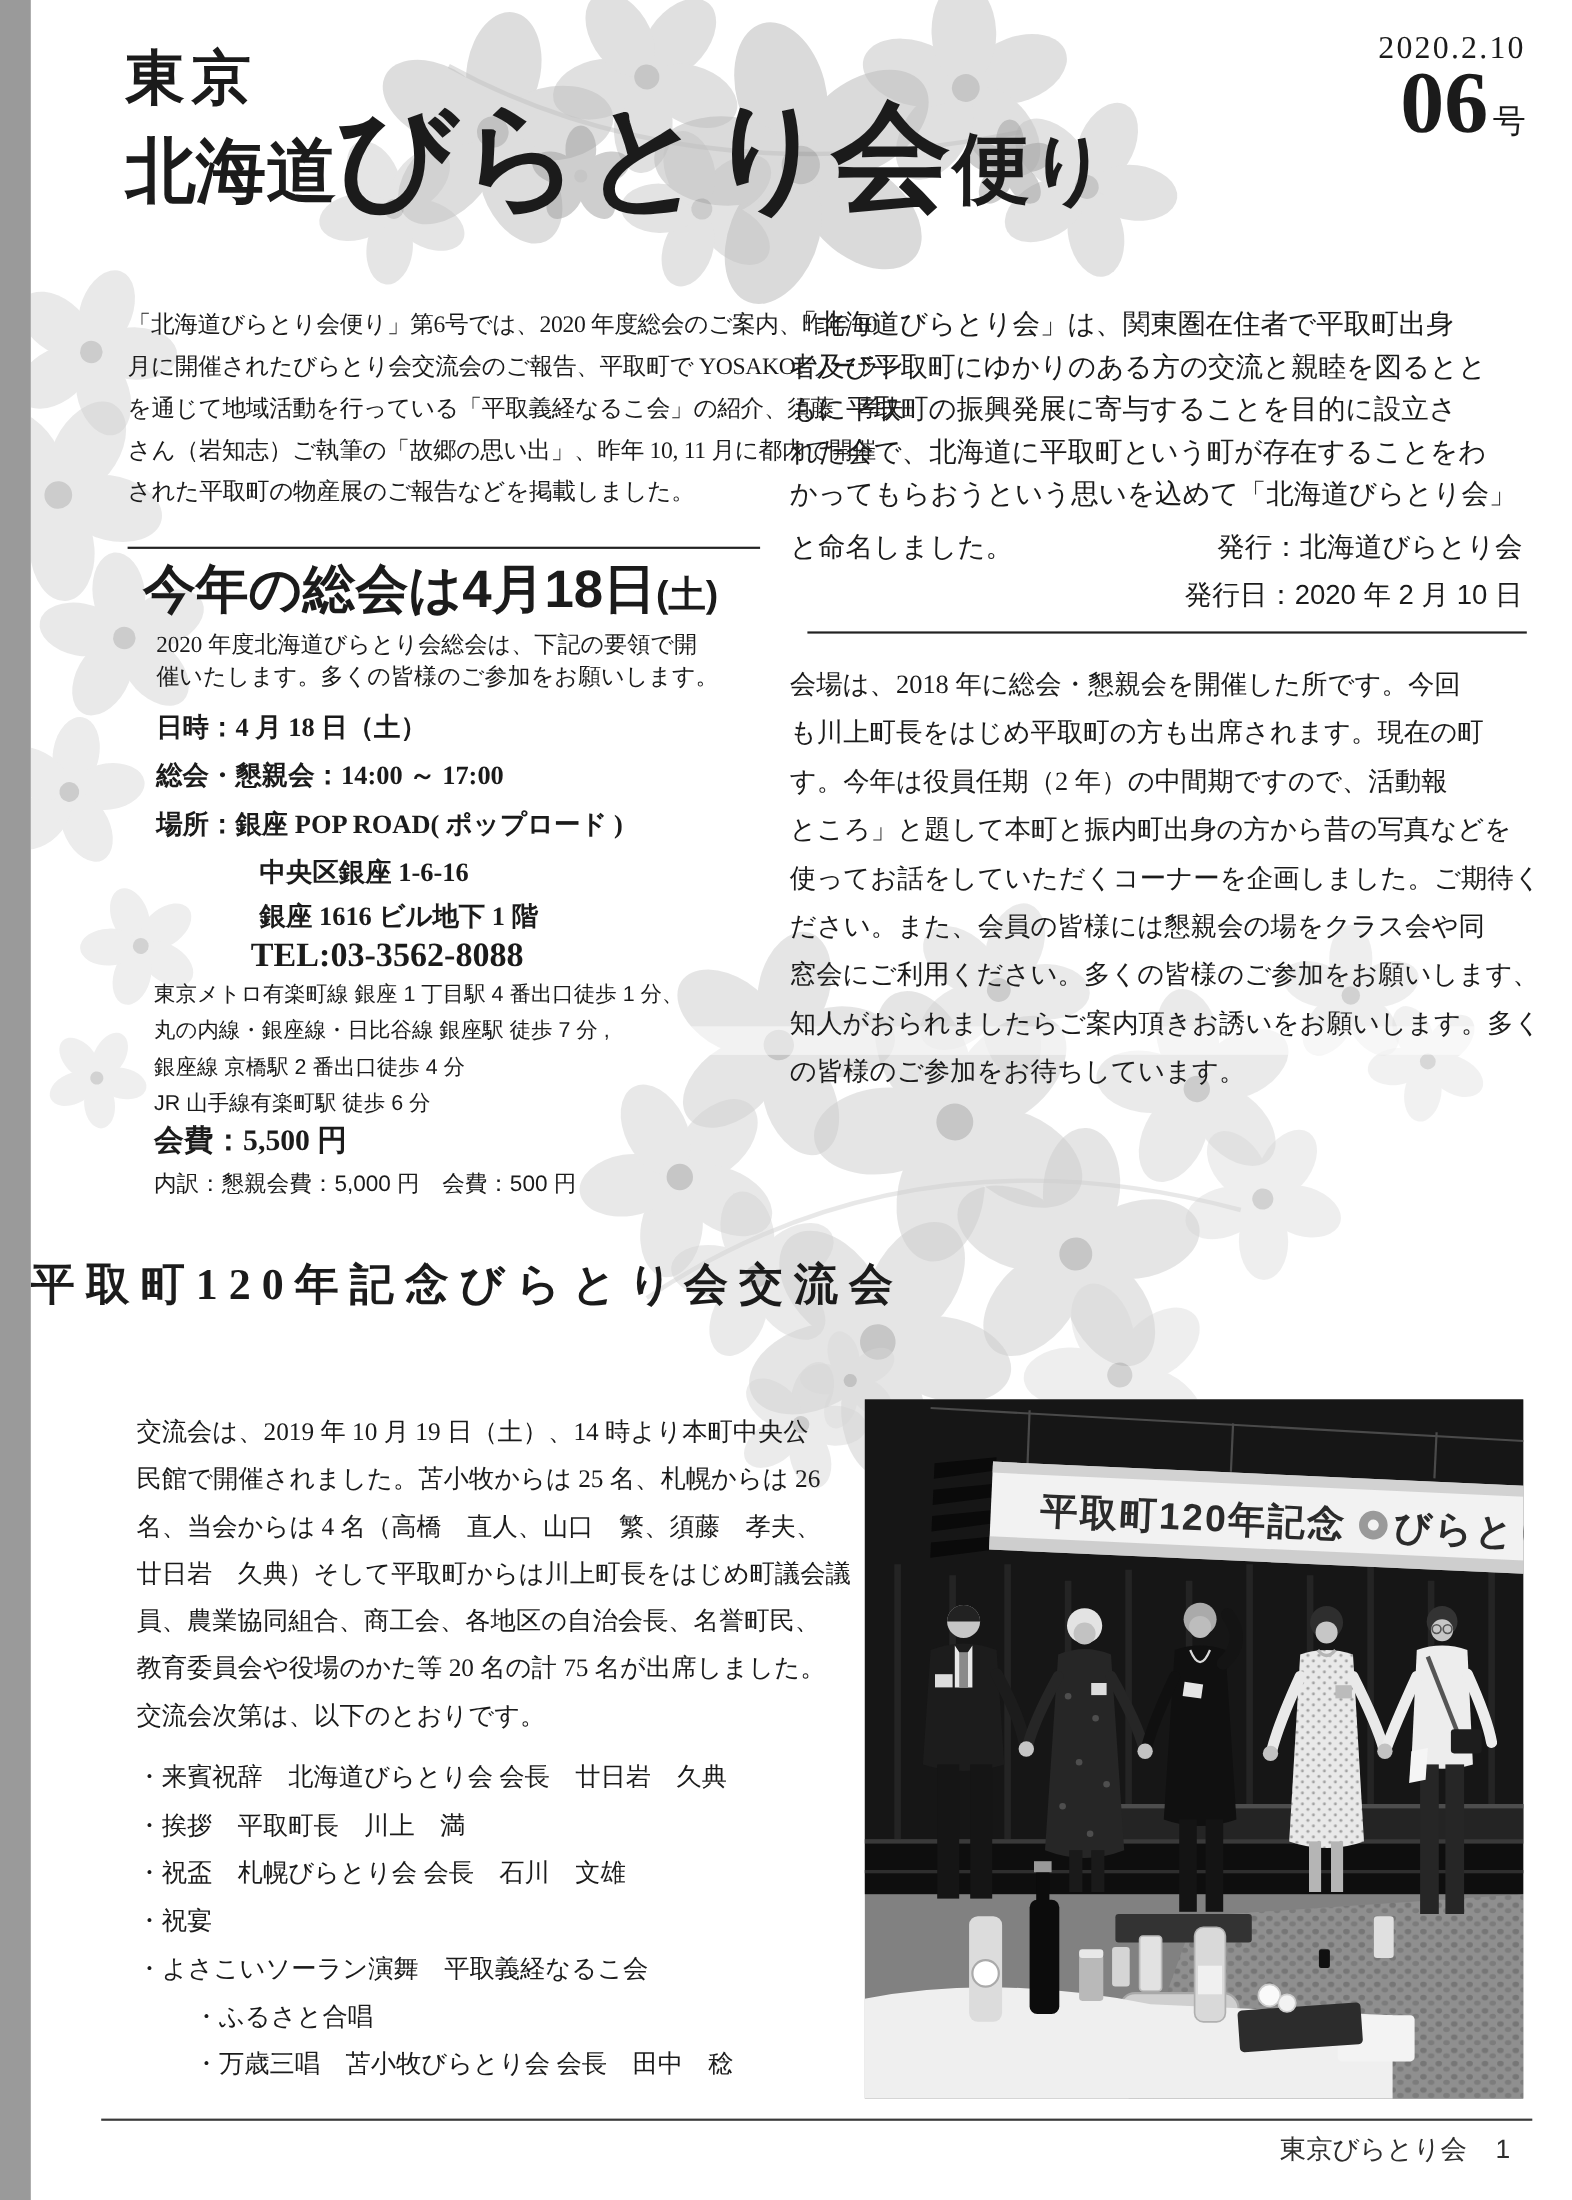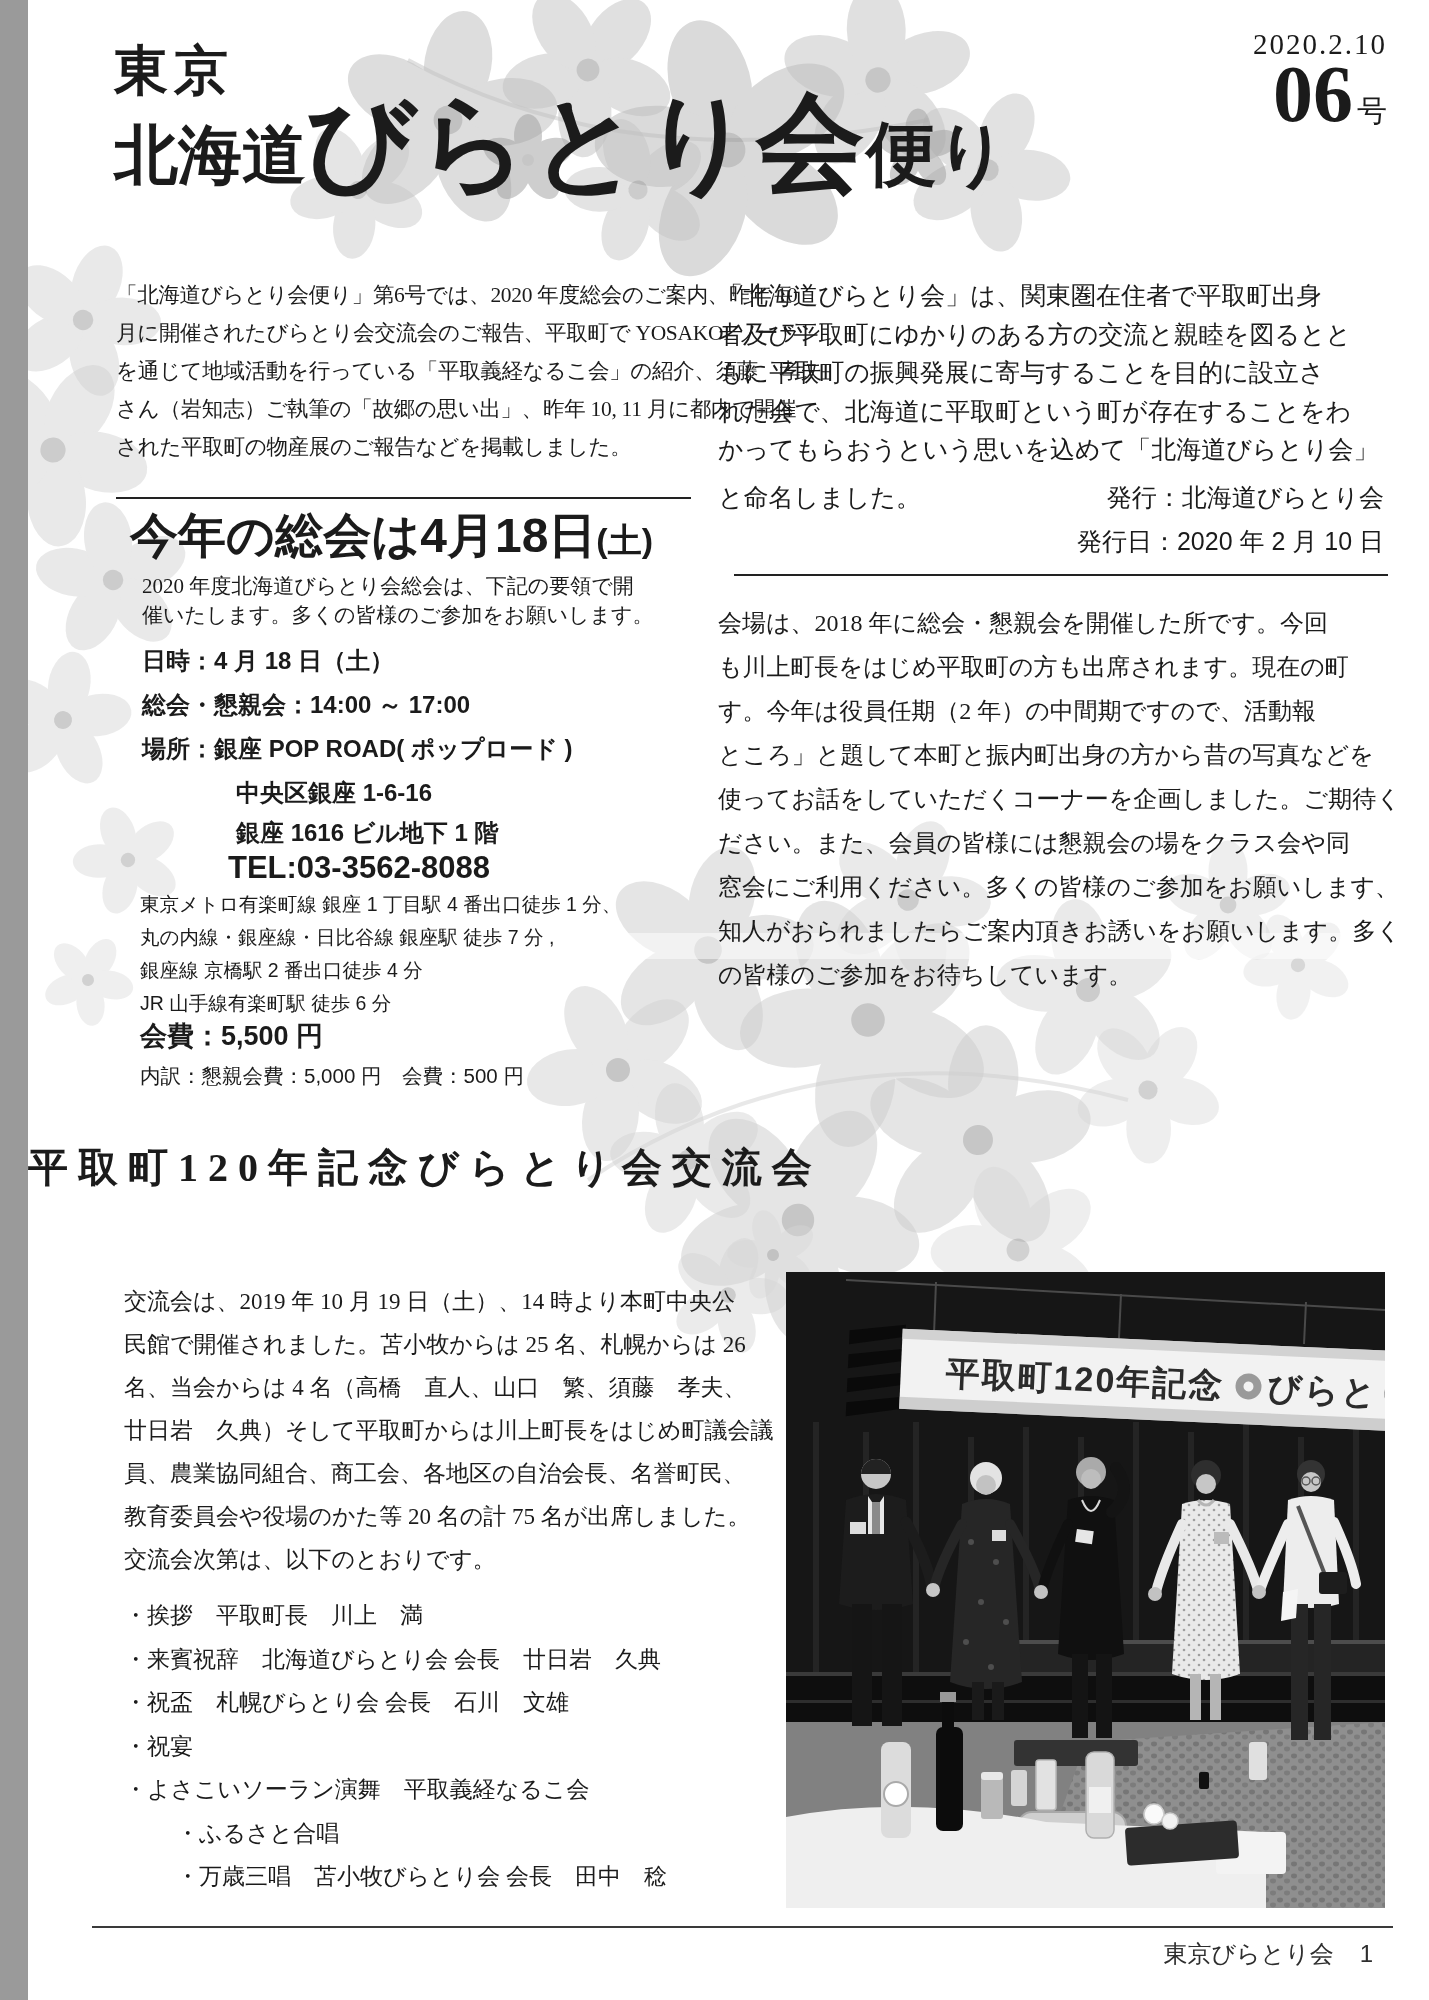--- a/index.html
+++ b/index.html
@@ -30,21 +30,21 @@
   .pubdate-row{text-align:right;margin-top:6px;}
 
   .rule{background:#222;height:2px;}
   .rule-left{left:88px;top:497px;width:575px;}
   .rule-right{left:706px;top:574px;width:654px;}
 
   
   .meet-head{left:102px;top:504px;font-size:48px;font-weight:800;letter-spacing:0;}
   .meet-head .paren{font-size:34px;font-weight:800;}
   .meet-lead{left:114px;top:572px;font-size:21px;line-height:28.5px;}
-  .d-line{font-weight:700;font-size:24px;}
+  .d-line{font-weight:700;font-size:24px;font-family:Liberation Serif, serif;}
   .d-date{left:114px;top:645px;}
   .d-time{left:114px;top:689px;}
   .d-place{left:114px;top:733px;}
   .d-addr1{left:208px;top:777px;}
   .d-addr2{left:208px;top:817px;}
   .d-tel{left:200px;top:850px;font-size:31px;}
   .d-access{left:112px;top:888px;font-size:19.5px;line-height:33px;font-weight:400;}
   .d-fee{left:112px;top:1018px;font-size:27px;}
   .d-note{left:112px;top:1062px;font-size:20.5px;font-weight:400;}
 
@@ -194,22 +194,22 @@
   <div class="abs ex-body serif">
     <div class="nw">交流会は、2019 年 10 月 19 日（土）、14 時より本町中央公</div>
     <div class="nw">民館で開催されました。苫小牧からは 25 名、札幌からは 26</div>
     <div class="nw">名、当会からは 4 名（高橋　直人、山口　繁、須藤　孝夫、</div>
     <div class="nw">廿日岩　久典）そして平取町からは川上町長をはじめ町議会議</div>
     <div class="nw">員、農業協同組合、商工会、各地区の自治会長、名誉町民、</div>
     <div class="nw">教育委員会や役場のかた等 20 名の計 75 名が出席しました。</div>
     <div class="nw">交流会次第は、以下のとおりです。</div>
   </div>
   <div class="abs ex-prog serif">
+    <div class="prog-item nw">・来賓祝辞　北海道びらとり会 会長　廿日岩　久典</div>
     <div class="prog-item nw">・挨拶　平取町長　川上　満</div>
-    <div class="prog-item nw">・来賓祝辞　北海道びらとり会 会長　廿日岩　久典</div>
     <div class="prog-item nw">・祝盃　札幌びらとり会 会長　石川　文雄</div>
     <div class="prog-item nw">・祝宴</div>
     <div class="prog-item nw">・よさこいソーラン演舞　平取義経なるこ会</div>
     <div class="prog-item ind nw">・ふるさと合唱</div>
     <div class="prog-item ind nw">・万歳三唱　苫小牧びらとり会 会長　田中　稔</div>
   </div>
 
   <svg class="abs photo" width="599" height="636" viewBox="0 0 599 636">
     <defs>
       <pattern id="cpt" width="14" height="12" patternUnits="userSpaceOnUse">

